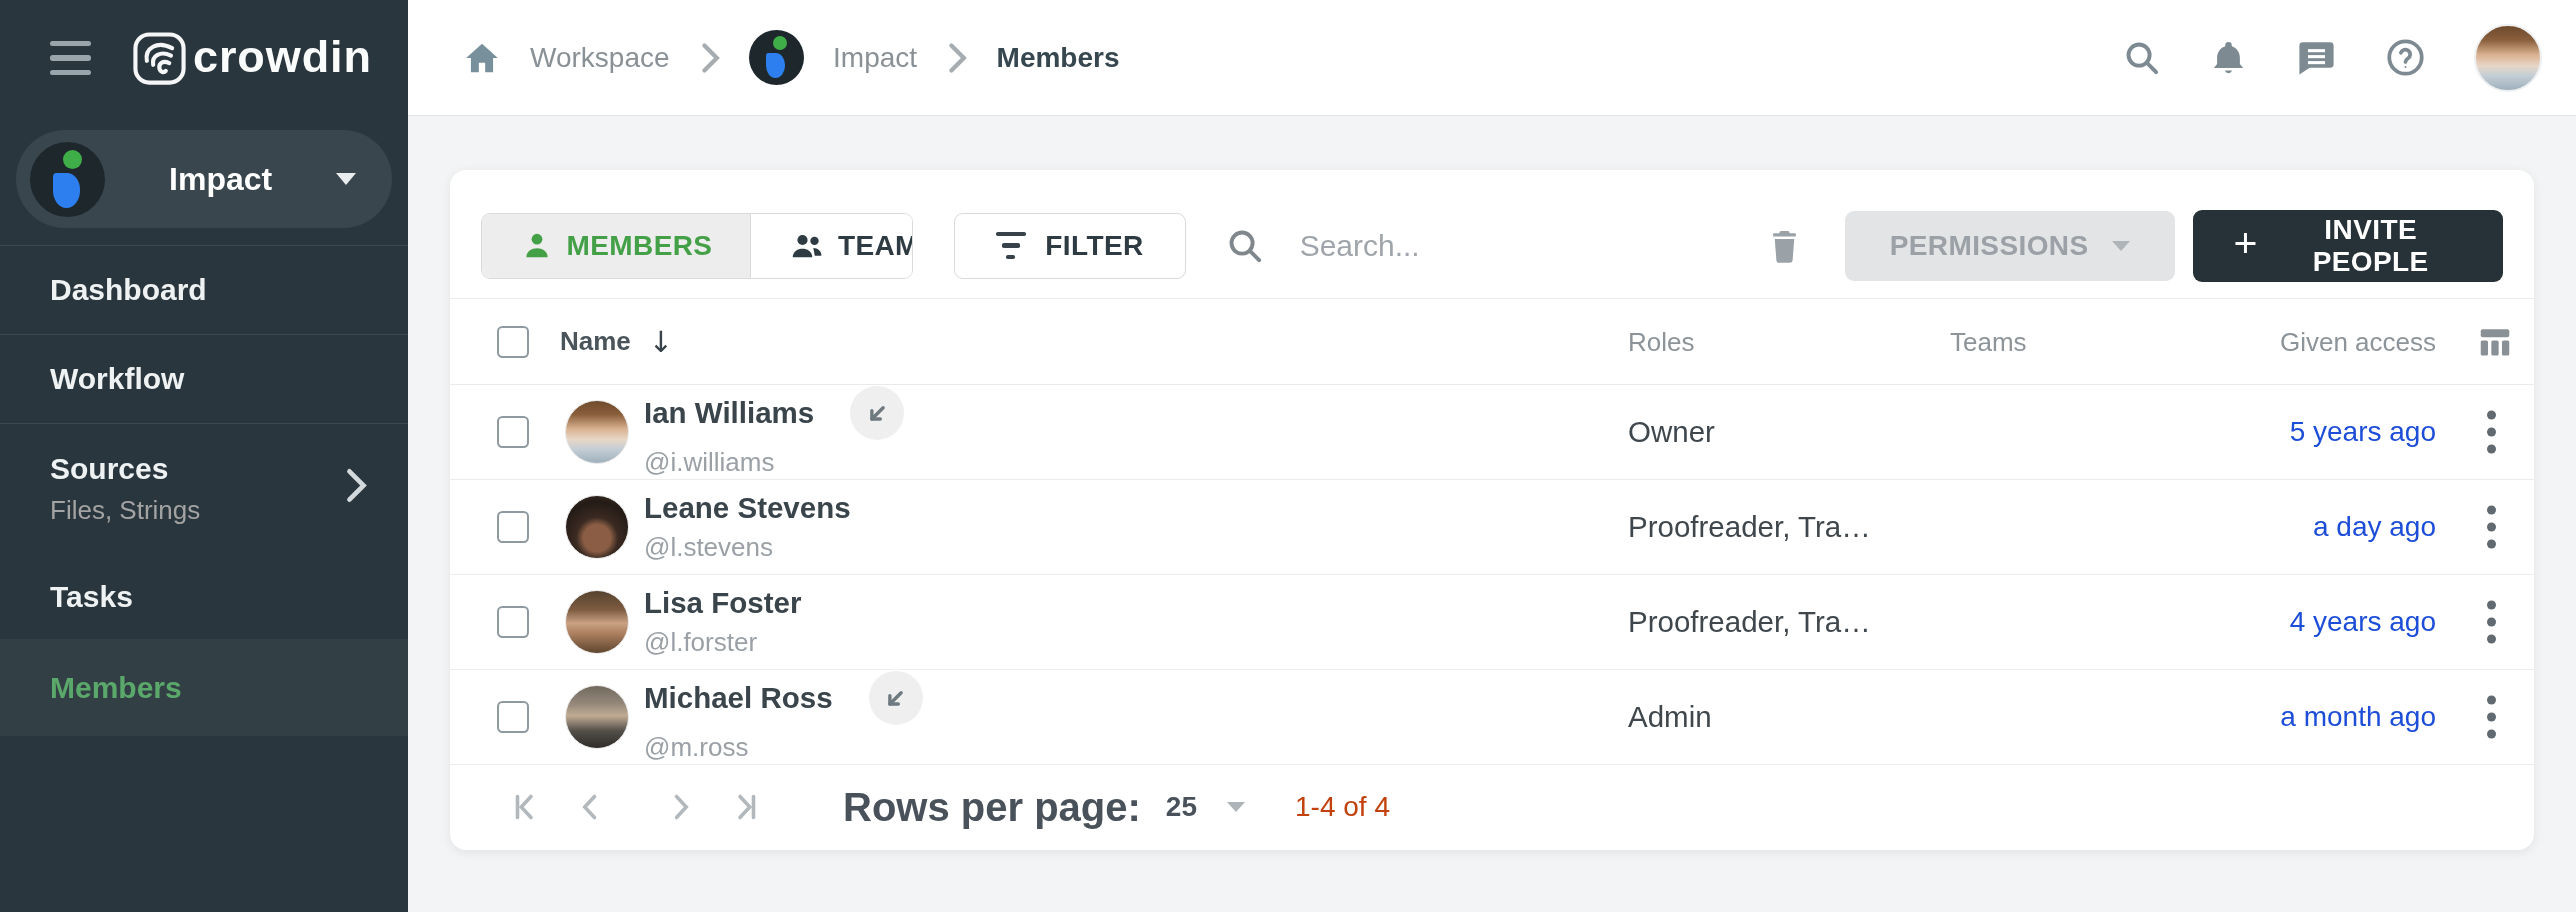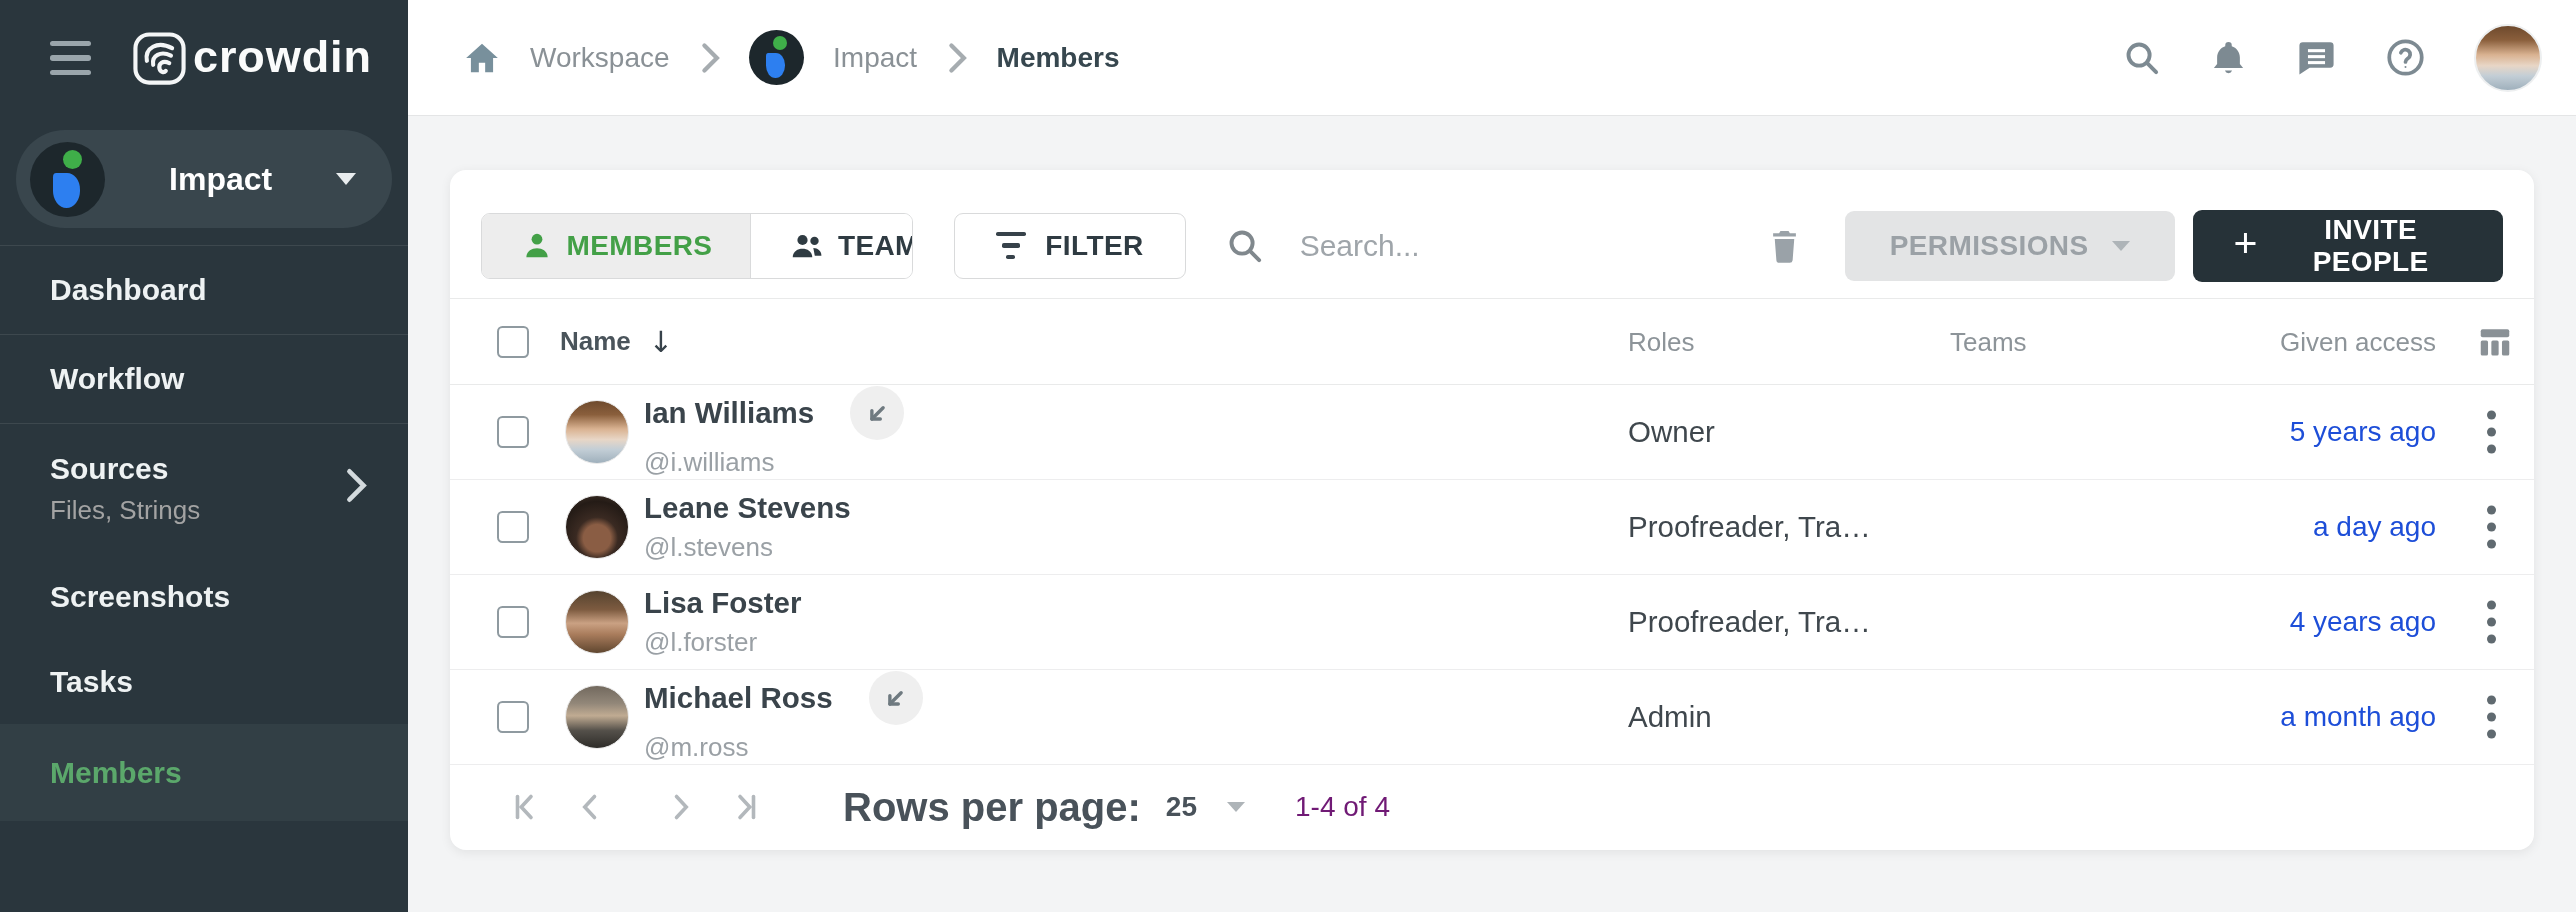--- a/index.html
+++ b/index.html
@@ -122,21 +122,21 @@
   .kebab i { width:9px; height:9px; border-radius:50%; background:#606a70; }
 
   
   .pagination { position:absolute; bottom:0; left:0; right:0; height:86px;
     display:flex; align-items:center; padding:0 32px; }
   .pg-btn { color:#b3b8bc; display:flex; align-items:center; cursor:pointer; background:none; border:none; }
   .pg-first { margin-left:25px; } .pg-prev { margin-left:29px; } .pg-next { margin-left:55px; } .pg-last { margin-left:29px; }
   .pg-label { margin-left:79px; font-size:40px; font-weight:600; color:#49525a; }
   .pg-select { margin-left:25px; display:flex; align-items:center; gap:30px; cursor:pointer; }
   .pg-value { font-size:28px; font-weight:600; color:#49525a; }
-  .pg-range { margin-left:50px; font-size:28px; color:#701a75; }
+  .pg-range { margin-left:50px; font-size:28px; color:#c2410c; }
 </style>
 </head>
 <body>
 
 <div class="app">
 
   <aside class="sidebar">
     <div class="sidebar-top">
       <div class="hamburger">
         <span></span>
@@ -171,23 +171,20 @@
         <span>Workflow</span>
       </div>
       <div class="nav-item div-top h-src">
         <span>Sources</span>
         <span class="nav-sub">Files, Strings</span>
         <span class="nav-chevron">
           <svg width="25" height="39" viewBox="0 0 14 22" fill="none" stroke="currentColor" stroke-width="2.6" stroke-linecap="round">
               <path d="M3 3 L11 11 L3 19"></path>
             </svg>
         </span>
-      </div>
-      <div class="nav-item h-std">
-        <span>Screenshots</span>
       </div>
       <div class="nav-item h-std">
         <span>Tasks</span>
       </div>
       <div class="nav-item active h-mem">
         <span>Members</span>
       </div>
     </nav>
   </aside>
 

